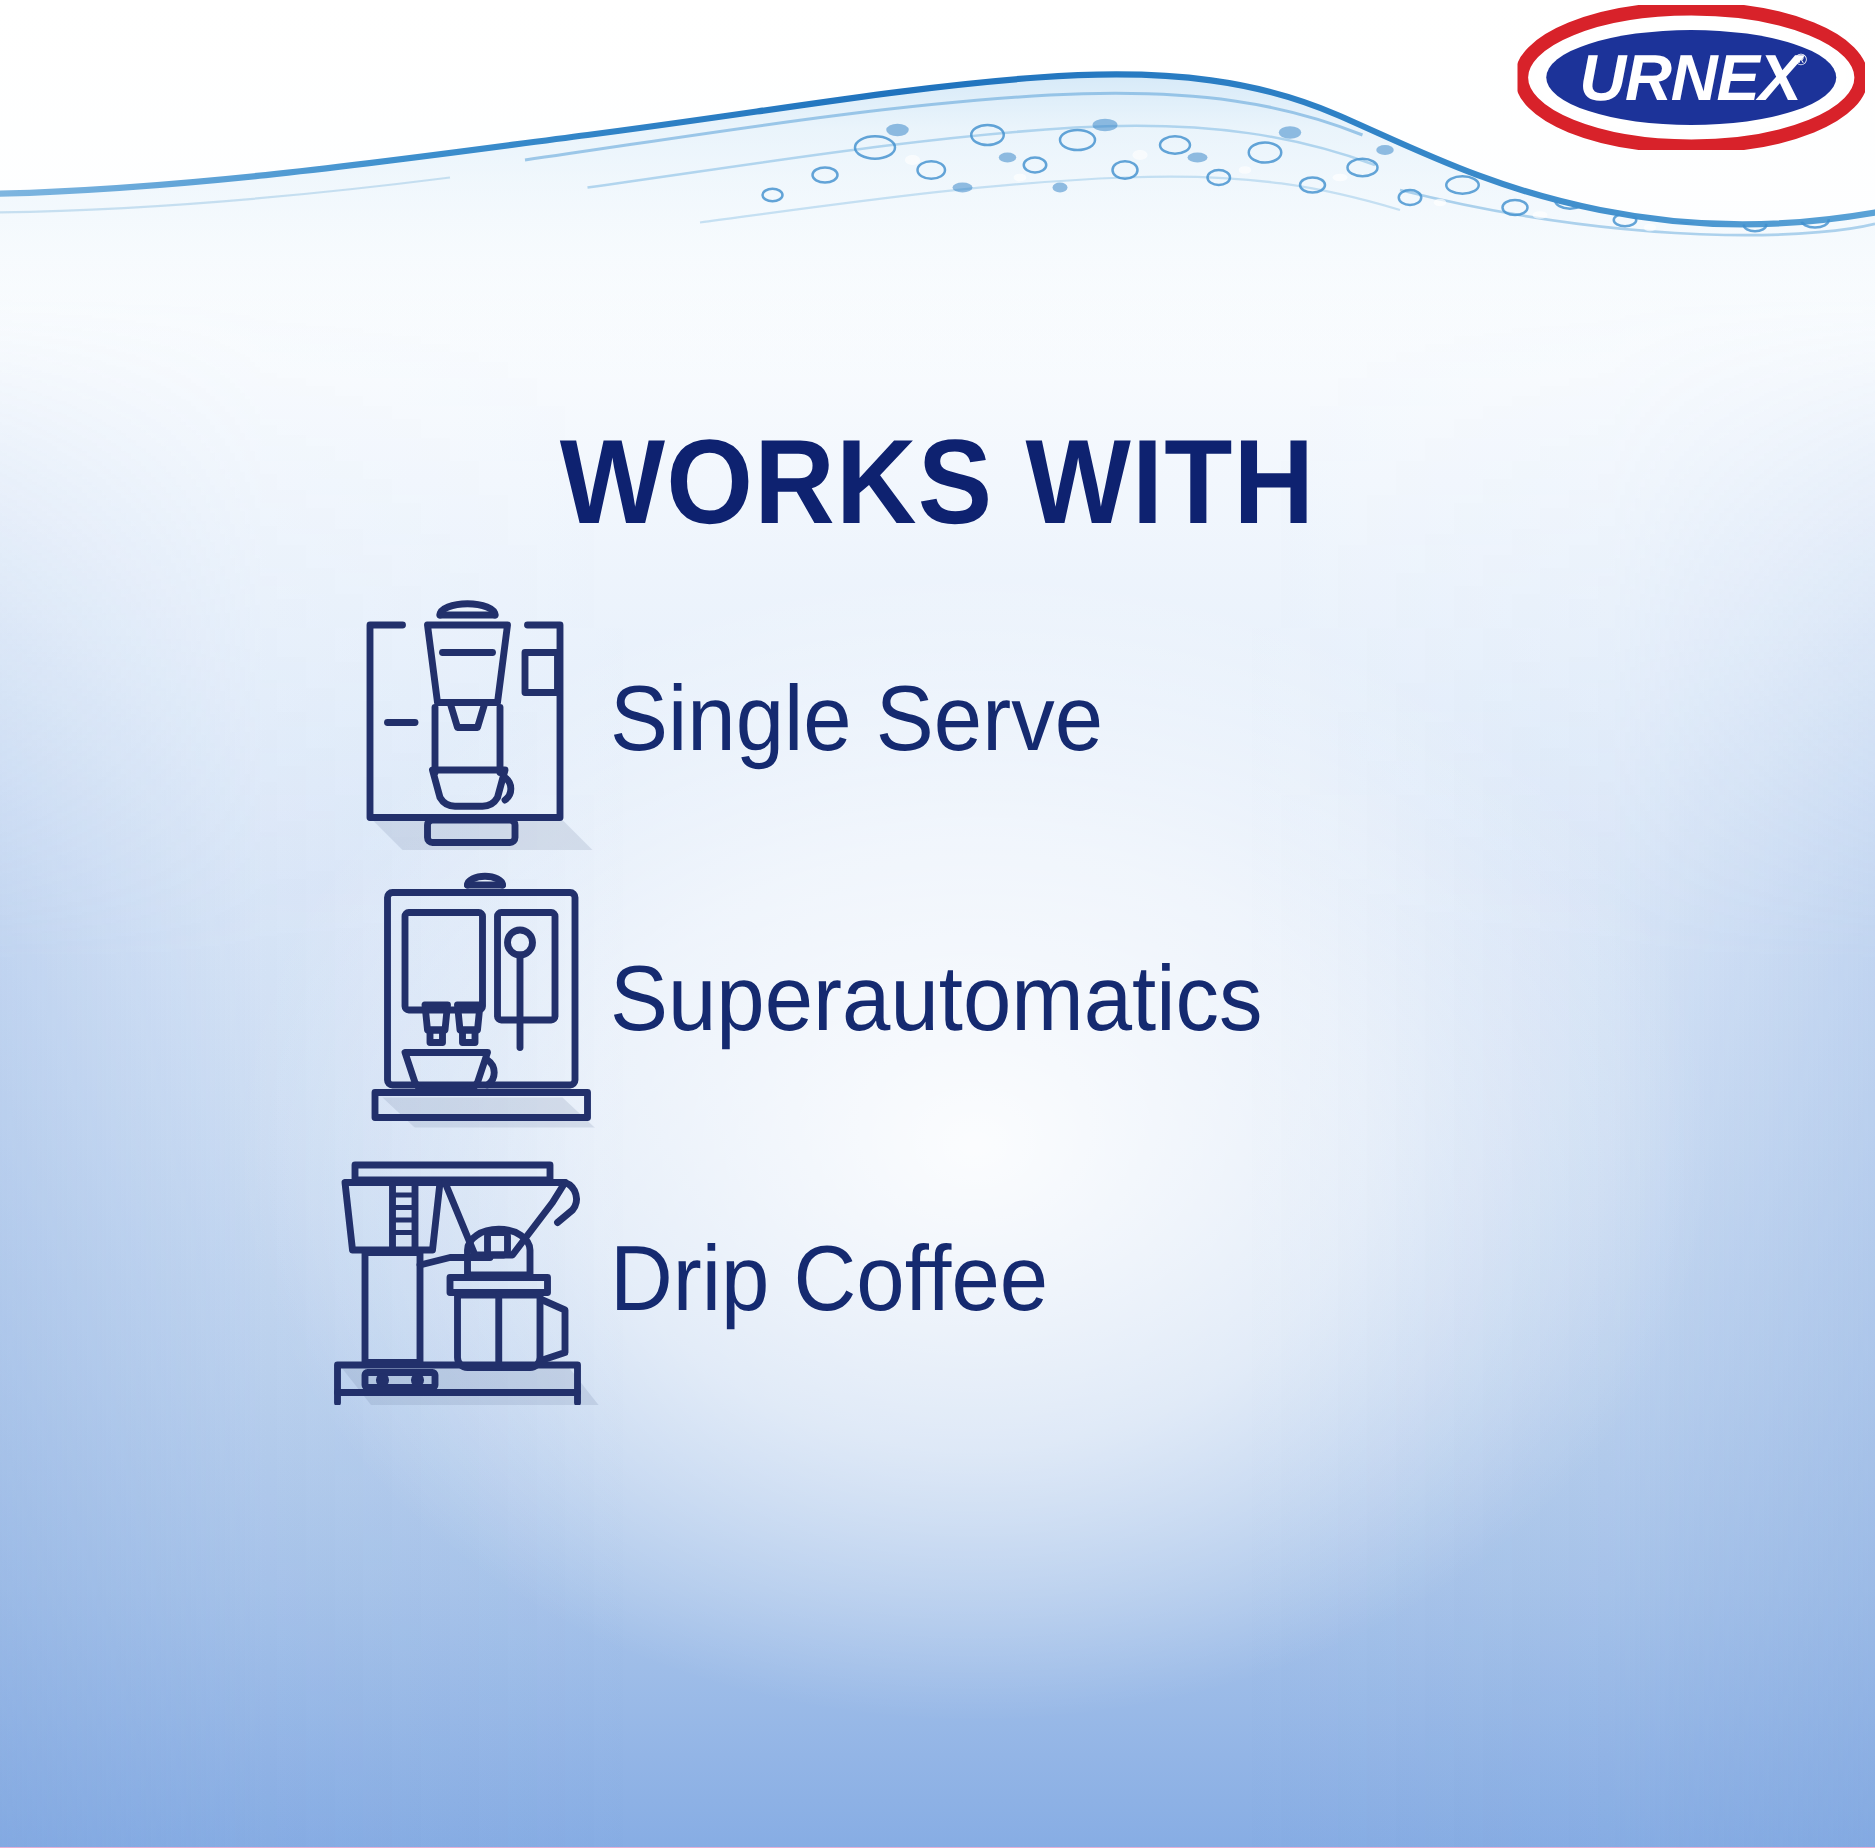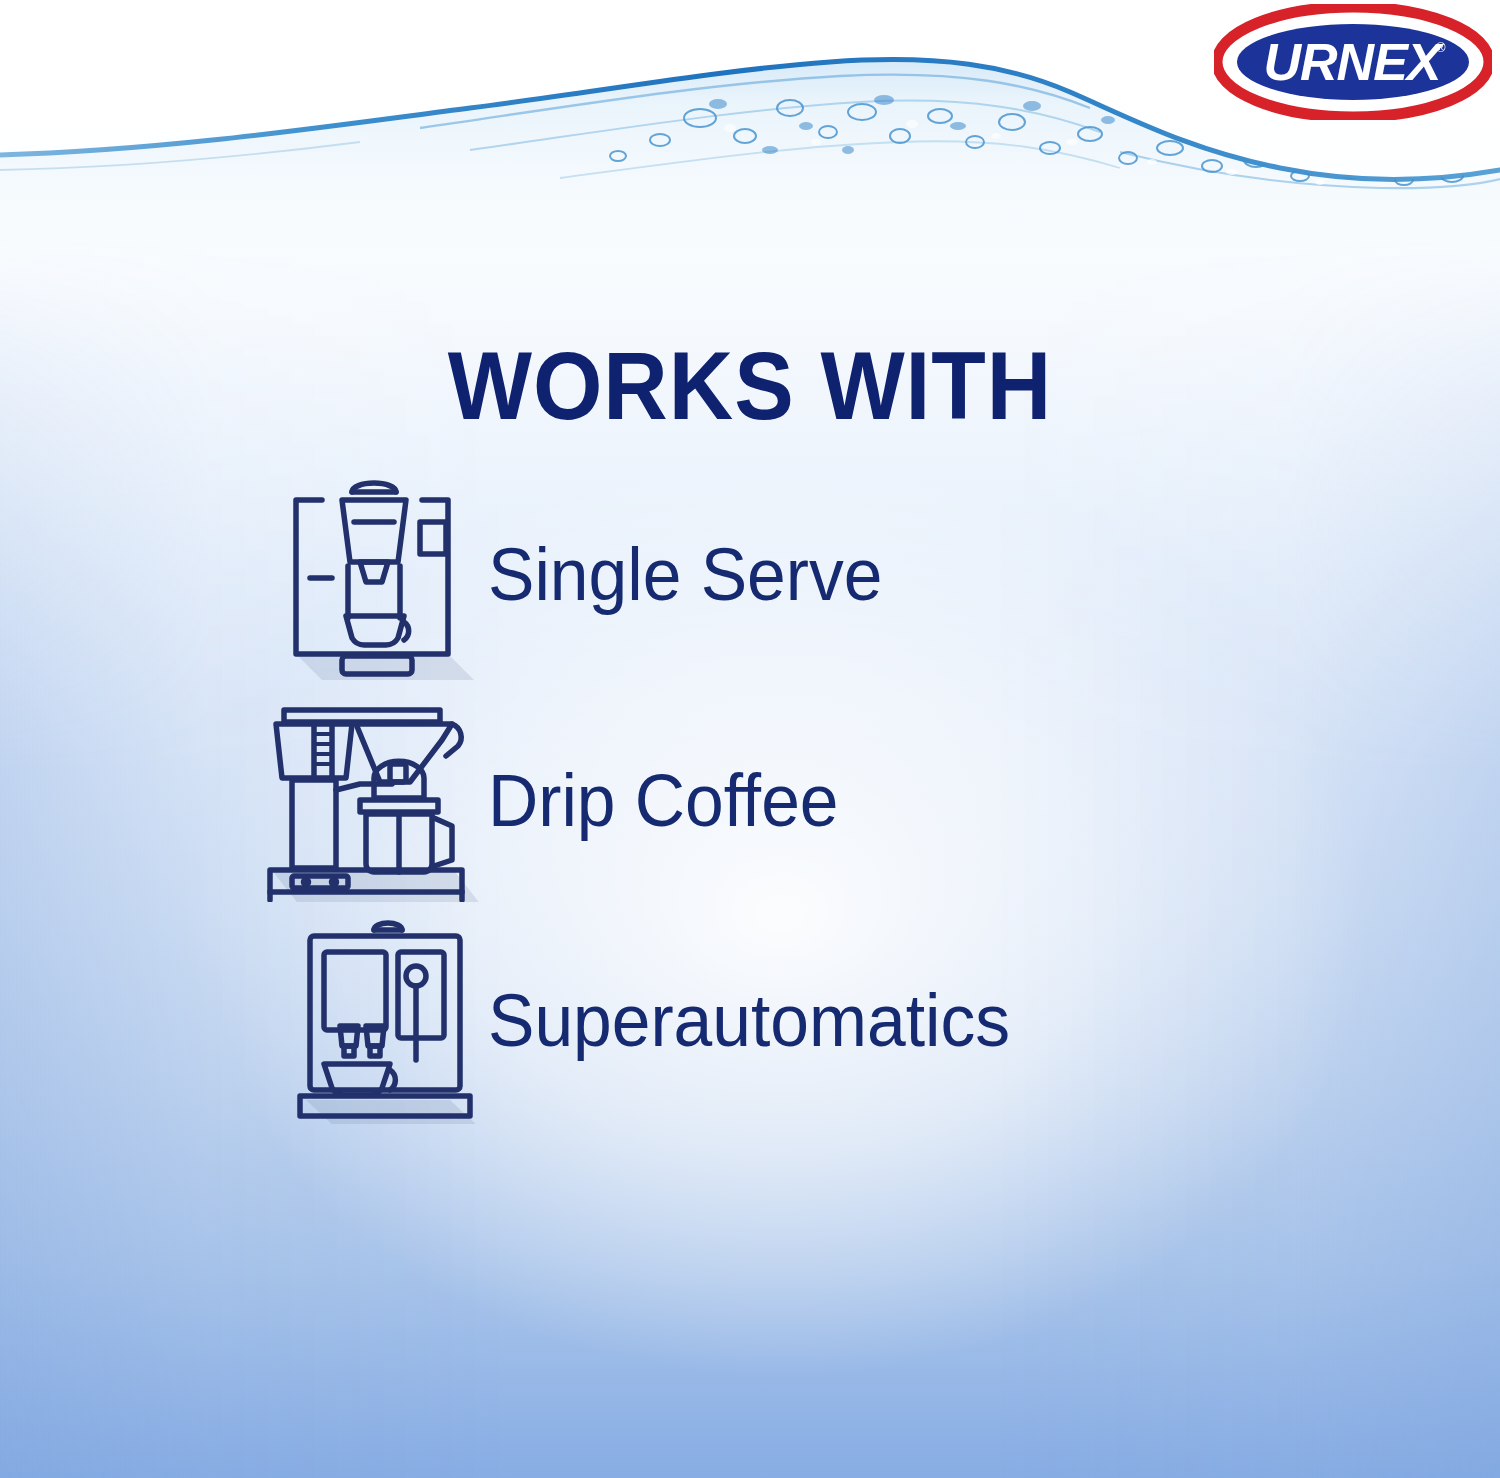--- a/index.html
+++ b/index.html
@@ -262,20 +262,53 @@
 
           <path d="M74,146 L132,146 L126,168 a14,14 0 0 1 -12,7 L92,175 a14,14 0 0 1 -12,-7 Z"></path>
           <path d="M132,152 a11,11 0 0 1 0,18"></path>
 
           <rect x="70" y="186" rx="4" ry="4" width="70" height="18"></rect>
         </g>
       </svg>
       <div class="row-label">Single Serve</div>
     </div>
 
+    <div class="row r3">
+      <svg class="row-icon" viewBox="0 0 210 210">
+        <g opacity="0.16" fill="#5d7398">
+          <path d="M24,186 L168,186 L198,214 L54,214 Z"></path>
+        </g>
+        <g fill="none" stroke="#22306b" stroke-width="5.5" stroke-linejoin="round" stroke-linecap="round">
+
+          <path d="M92,16 a14,7 0 0 1 28,0"></path>
+          <line x1="92" y1="16" x2="120" y2="16"></line>
+
+          <rect x="28" y="22" width="150" height="154" rx="4"></rect>
+
+          <rect x="42" y="38" width="62" height="78" rx="3"></rect>
+
+          <path d="M58,112 L76,112 L74,132 L60,132 Z"></path>
+          <path d="M62,132 L72,132 L72,142 L62,142 Z"></path>
+          <path d="M84,112 L102,112 L100,132 L86,132 Z"></path>
+          <path d="M88,132 L98,132 L98,142 L88,142 Z"></path>
+
+          <rect x="116" y="38" width="46" height="86" rx="3"></rect>
+
+          <circle cx="134" cy="62" r="10"></circle>
+          <line x1="134" y1="72" x2="134" y2="146"></line>
+
+          <path d="M42,150 L108,150 L100,174 a14,14 0 0 1 -12,7 L62,181 a14,14 0 0 1 -12,-7 Z"></path>
+          <path d="M108,156 a12,12 0 0 1 0,20"></path>
+
+          <path d="M18,182 L188,182 L188,202 L18,202 Z"></path>
+        </g>
+      </svg>
+      <div class="row-label">Superautomatics</div>
+    </div>
+
     <div class="row r2">
       <svg class="row-icon" viewBox="0 0 230 210">
         <g opacity="0.16" fill="#5d7398">
           <path d="M14,176 L196,176 L226,214 L44,214 Z"></path>
         </g>
         <g fill="none" stroke="#22306b" stroke-width="5.5" stroke-linejoin="round" stroke-linecap="round">
 
           <path d="M28,18 L184,18 L184,30 L28,30 Z"></path>
 
           <path d="M20,32 L96,32 L90,86 L26,86 Z"></path>
@@ -309,48 +342,15 @@
           <rect x="36" y="184" width="56" height="12" rx="2"></rect>
           <circle cx="50" cy="190" r="2.5" fill="#22306b"></circle>
           <circle cx="78" cy="190" r="2.5" fill="#22306b"></circle>
           <line x1="14" y1="200" x2="14" y2="208"></line>
           <line x1="206" y1="200" x2="206" y2="208"></line>
         </g>
       </svg>
       <div class="row-label">Drip Coffee</div>
     </div>
 
-    <div class="row r3">
-      <svg class="row-icon" viewBox="0 0 210 210">
-        <g opacity="0.16" fill="#5d7398">
-          <path d="M24,186 L168,186 L198,214 L54,214 Z"></path>
-        </g>
-        <g fill="none" stroke="#22306b" stroke-width="5.5" stroke-linejoin="round" stroke-linecap="round">
-
-          <path d="M92,16 a14,7 0 0 1 28,0"></path>
-          <line x1="92" y1="16" x2="120" y2="16"></line>
-
-          <rect x="28" y="22" width="150" height="154" rx="4"></rect>
-
-          <rect x="42" y="38" width="62" height="78" rx="3"></rect>
-
-          <path d="M58,112 L76,112 L74,132 L60,132 Z"></path>
-          <path d="M62,132 L72,132 L72,142 L62,142 Z"></path>
-          <path d="M84,112 L102,112 L100,132 L86,132 Z"></path>
-          <path d="M88,132 L98,132 L98,142 L88,142 Z"></path>
-
-          <rect x="116" y="38" width="46" height="86" rx="3"></rect>
-
-          <circle cx="134" cy="62" r="10"></circle>
-          <line x1="134" y1="72" x2="134" y2="146"></line>
-
-          <path d="M42,150 L108,150 L100,174 a14,14 0 0 1 -12,7 L62,181 a14,14 0 0 1 -12,-7 Z"></path>
-          <path d="M108,156 a12,12 0 0 1 0,20"></path>
-
-          <path d="M18,182 L188,182 L188,202 L18,202 Z"></path>
-        </g>
-      </svg>
-      <div class="row-label">Superautomatics</div>
-    </div>
-
 
   </div>
 </div>
 
 </body></html>

